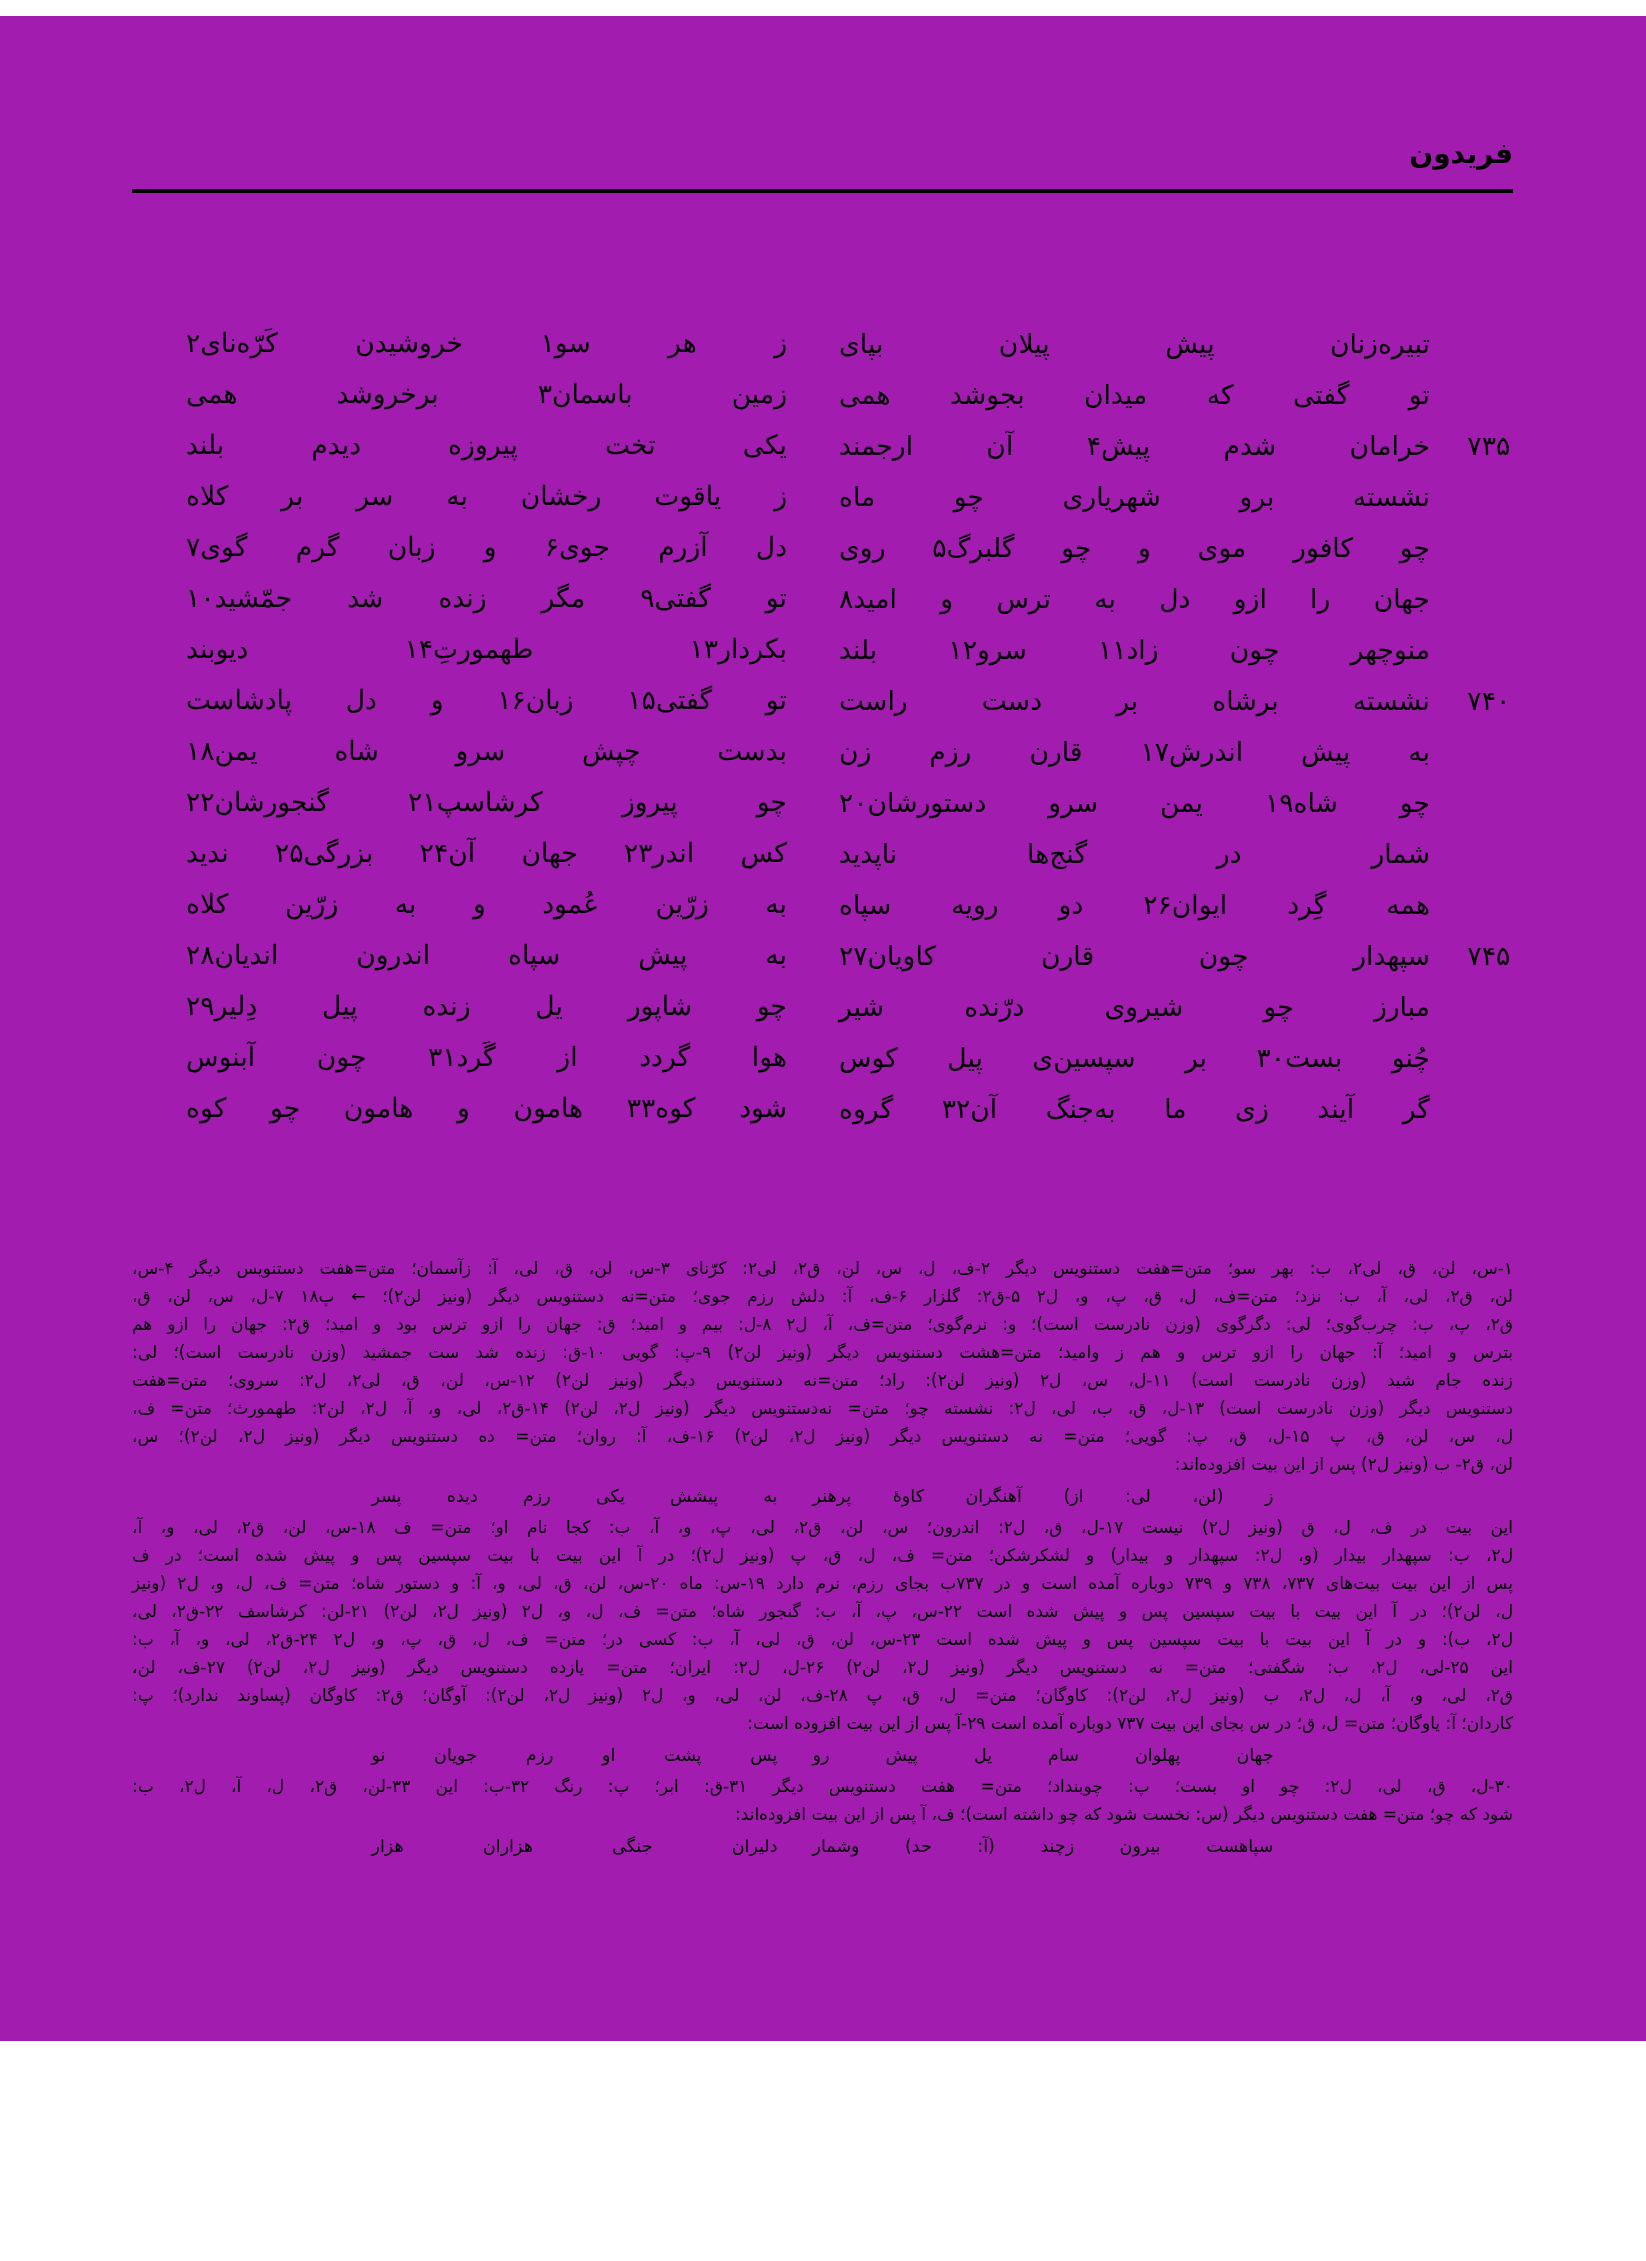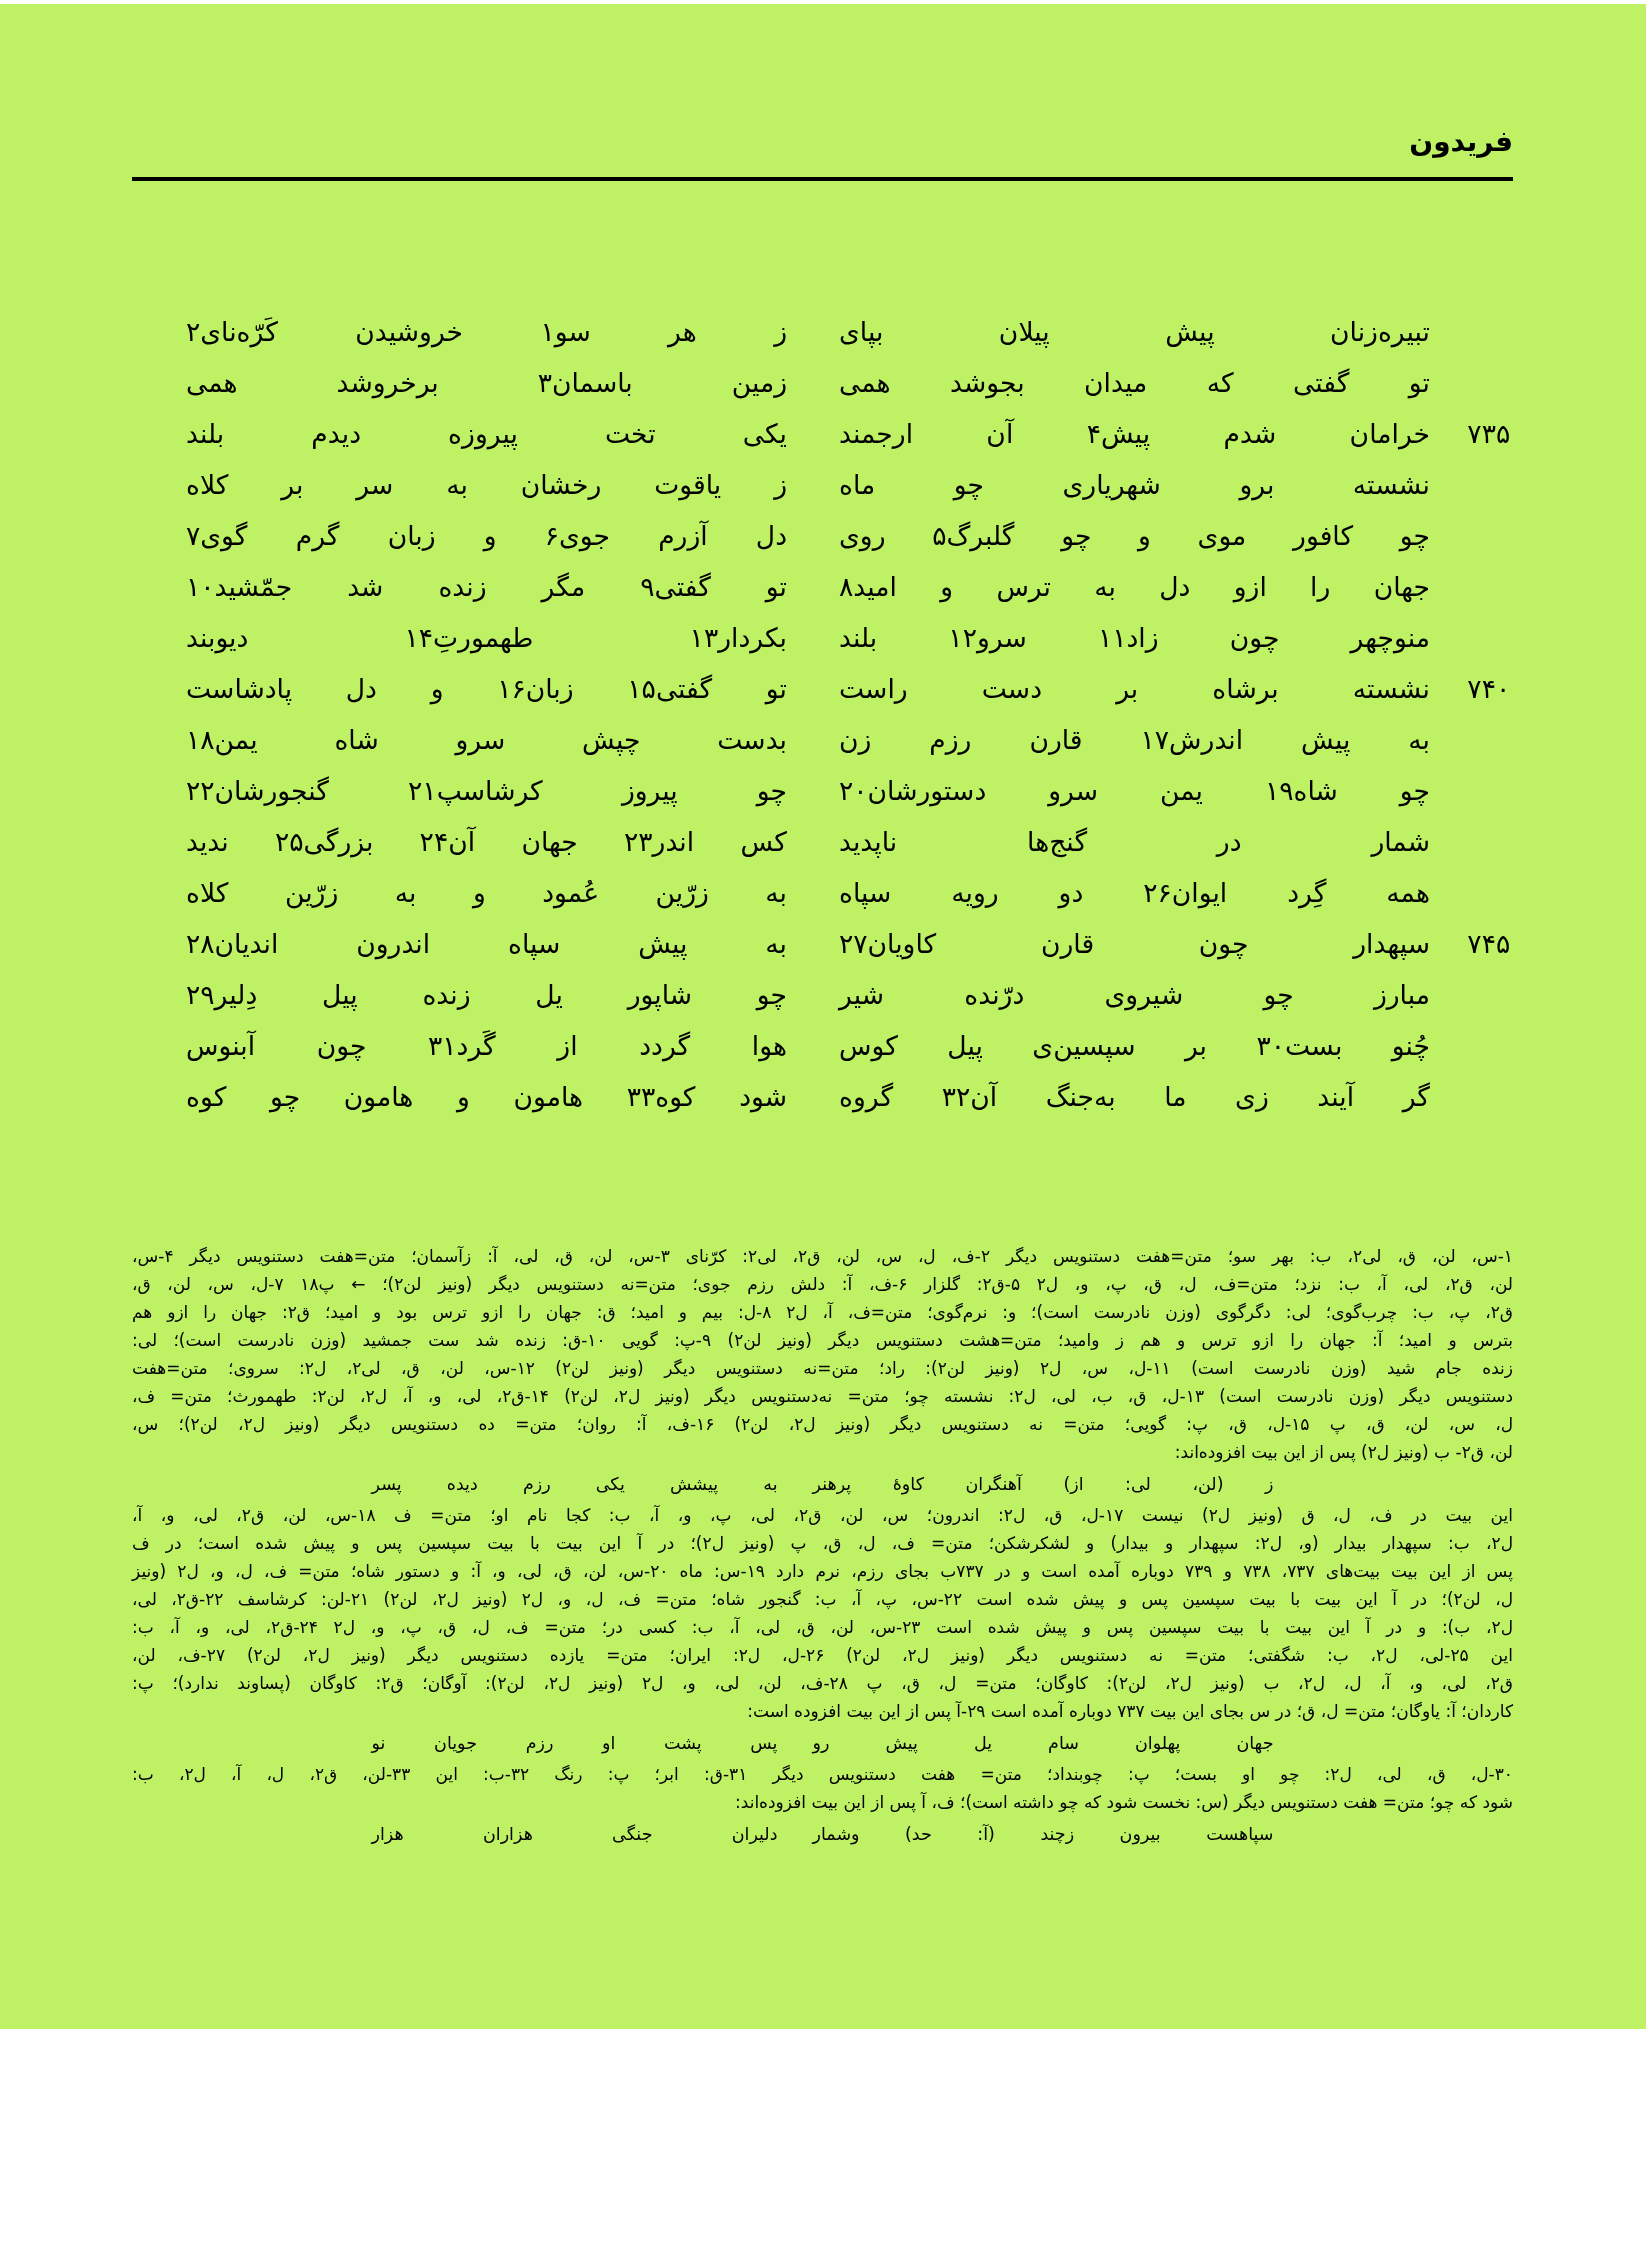--- a/index.html
+++ b/index.html
@@ -5,22 +5,22 @@
 <style>
   html, body {
     margin: 0;
     padding: 0;
     background: #ffffff;
   }
   .page {
     position: relative;
     width: 1647px;
     height: 2025px;
-    background: #bef264;
-    margin: 4px auto;
+    background: #a21caf;
+    margin: 16px auto;
     font-family: "DejaVu Sans", "Liberation Sans", sans-serif;
     color: #000000;
     overflow: hidden;
   }
 
   
   .runhead-wrap {
     position: absolute;
     right: 133px;
     left: 133px;
@@ -79,20 +79,21 @@
   }
   .hemistich.first {
     flex: 0 0 615px;
     width: 615px;
     padding-left: 24px;
   }
   .hemistich.second {
     flex: 0 0 629px;
     width: 629px;
     padding-right: 28px;
+    font-family: Liberation Serif, serif;
   }
 
   
   .apparatus {
     position: absolute;
     top: 1238px;
     right: 133px;
     left: 133px;
     font-size: 17px;
     line-height: 28px;

